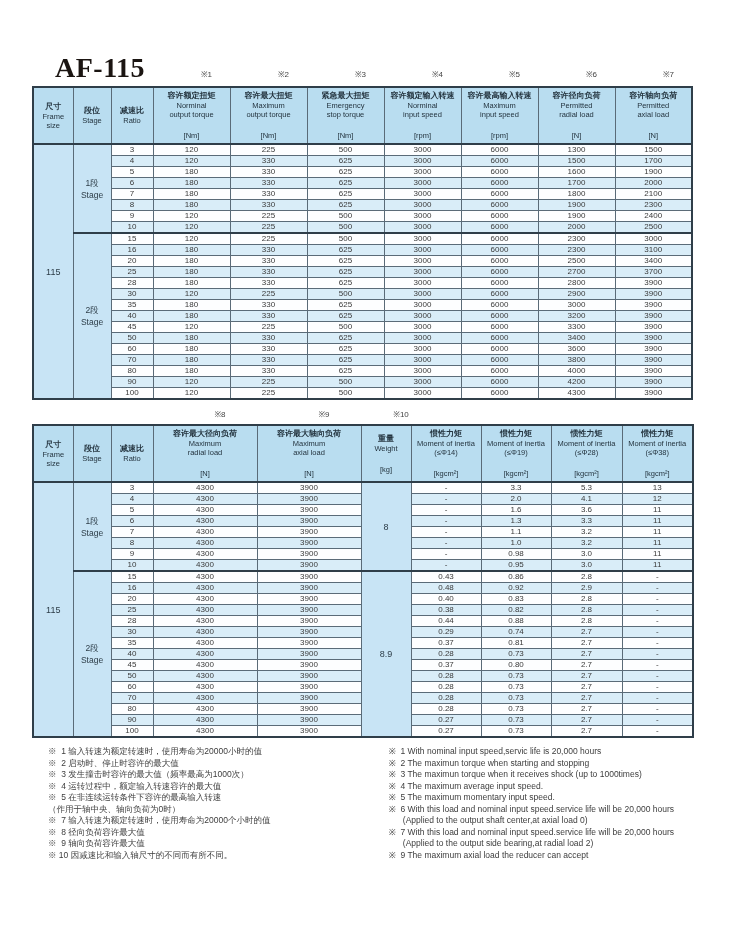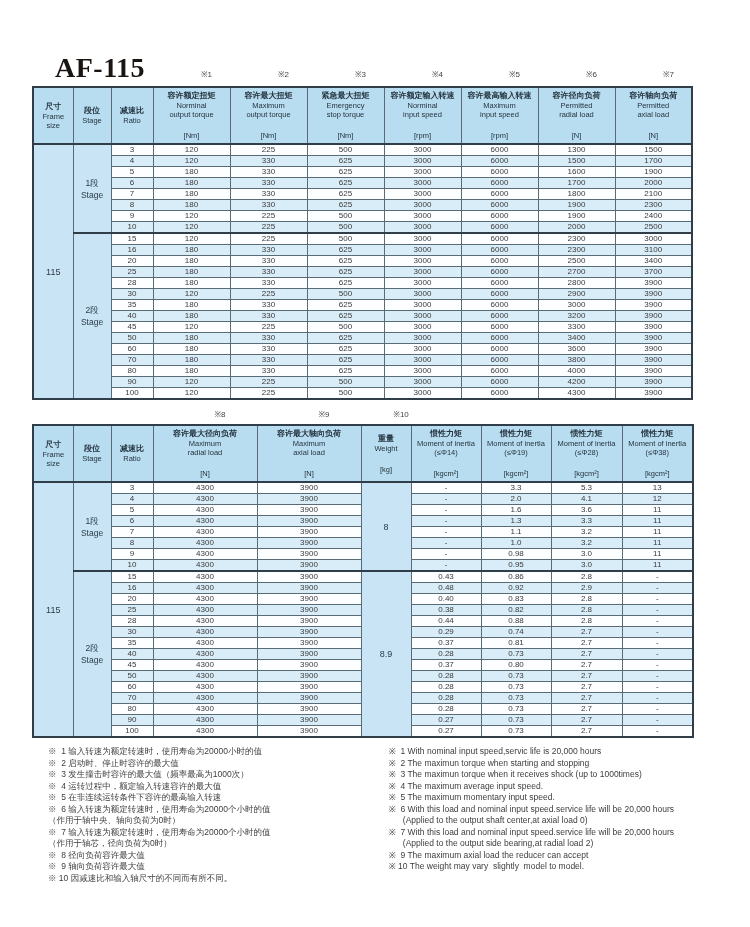--- a/index.html
+++ b/index.html
@@ -668,35 +668,32 @@
       </table>
   </div>
 
   <div class="footnotes">
     <div class="fn-col fn-zh" id="fn-zh">
         <div class="fn-line">※  1 输入转速为额定转速时，使用寿命为20000小时的值</div>
         <div class="fn-line">※  2 启动时、停止时容许的最大值</div>
         <div class="fn-line">※  3 发生撞击时容许的最大值（频率最高为1000次）</div>
         <div class="fn-line">※  4 运转过程中，额定输入转速容许的最大值</div>
         <div class="fn-line">※  5 在非连续运转条件下容许的最高输入转速</div>
-        <div class="fn-line">※  6 输入转速为额定转速时，使用寿命为20000个小时的值</div>
         <div class="fn-line">（作用于轴中央、轴向负荷为0时）</div>
         <div class="fn-line">※  7 输入转速为额定转速时，使用寿命为20000个小时的值</div>
-        <div class="fn-line">（作用于轴芯，径向负荷为0时）</div>
         <div class="fn-line">※  8 径向负荷容许最大值</div>
         <div class="fn-line">※  9 轴向负荷容许最大值</div>
         <div class="fn-line">※ 10 因减速比和输入轴尺寸的不同而有所不同。</div>
       </div>
     <div class="fn-col fn-en" id="fn-en">
         <div class="fn-line">※  1 With nominal input speed,servic life is 20,000 hours</div>
         <div class="fn-line">※  2 The maximun torque when starting and stopping</div>
         <div class="fn-line">※  3 The maximun torque when it receives shock (up to 1000times)</div>
         <div class="fn-line">※  4 The maximum average input speed.</div>
         <div class="fn-line">※  5 The maximum momentary input speed.</div>
         <div class="fn-line">※  6 With this load and nominal input speed.service life will be 20,000 hours</div>
         <div class="fn-line">      (Applied to the output shaft center,at axial load 0)</div>
         <div class="fn-line">※  7 With this load and nominal input speed.service life will be 20,000 hours</div>
         <div class="fn-line">      (Applied to the output side bearing,at radial load 2)</div>
         <div class="fn-line">※  9 The maximum axial load the reducer can accept</div>
-        <div class="fn-line">※ 10 The weight may vary  slightly  model to model.</div>
       </div>
   </div>
 </div>
 
 </body></html>

